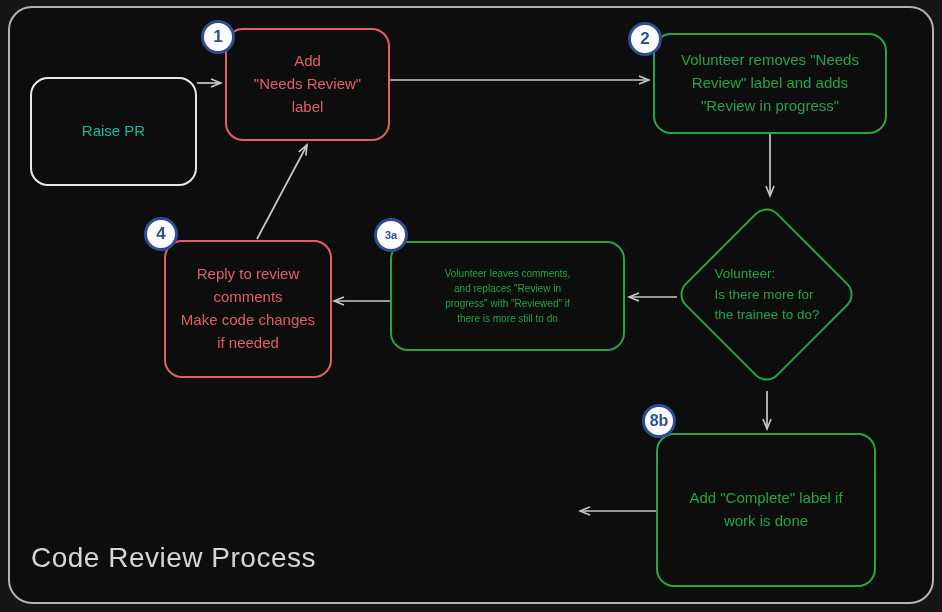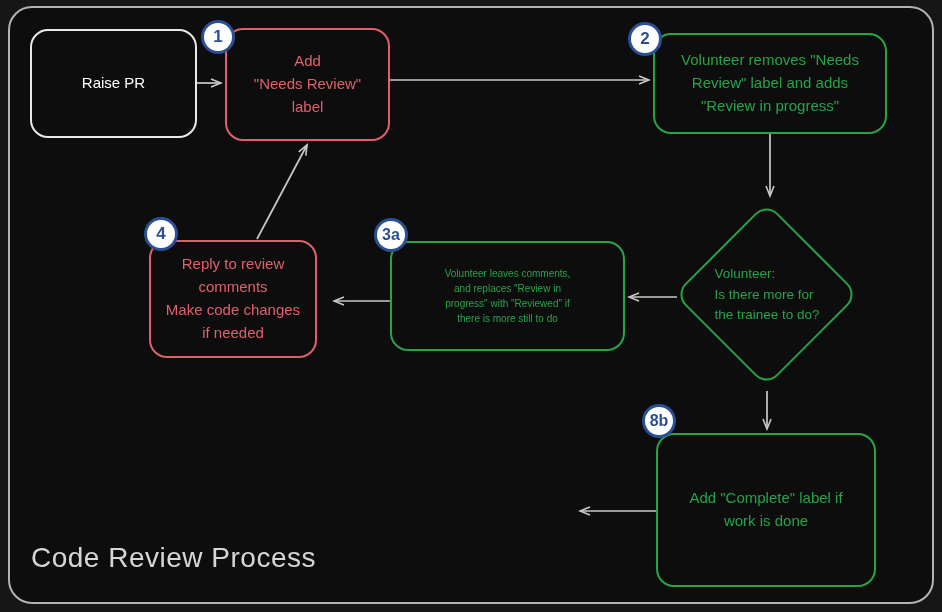--- a/index.html
+++ b/index.html
@@ -18,21 +18,21 @@
   }
   .node{
     position:absolute;
     display:flex;align-items:center;justify-content:center;
     border-radius:18px;
     text-align:center;
     font-size:15px;line-height:1.52;
     white-space:pre-line;
     box-sizing:border-box;
   }
-  .node.white{border:2px solid var(--white-node,#e8e8e8);color:#ffffff;}
+  .node.white{border:2px solid var(--white-node,#e8e8e8);color:#14b8a6;margin-top:48px;}
   .node.red{border:2px solid var(--red,#e0606a);color:var(--red,#e0606a);}
   .node.green{border:2px solid var(--green,#27a348);color:var(--green,#27a348);}
   .diamond-shape{
     position:absolute;left:701px;top:229px;width:131px;height:131px;
     border:2px solid var(--green,#27a348);
     border-radius:16px;
     transform:rotate(45deg);
     box-sizing:border-box;
   }
   .diamond-label{
@@ -102,40 +102,40 @@
 Is there more for
 the trainee to do?</div>
 
   <div class="node green" style="left:390px;top:241px;width:235px;height:110px;font-size:10px">
     <span>Volunteer leaves comments,
 and replaces "Review in
 progress" with "Reviewed" if
 there is more still to do</span>
   </div>
 
-  <div class="node red" style="left:149px;top:240px;width:168px;height:118px">
+  <div class="node red" style="left:164px;top:240px;width:168px;height:138px">
     <span>Reply to review
 comments
 Make code changes
 if needed</span>
   </div>
 
   <div class="node green" style="left:656px;top:433px;width:220px;height:154px">
     <span>Add "Complete" label if
 work is done</span>
   </div>
 
 
   <div class="badge" style="left:201px;top:20px">
     <span>1</span>
   </div>
   <div class="badge" style="left:628px;top:22px">
     <span>2</span>
   </div>
-  <div class="badge" style="left:374px;top:218px;font-size:16px">
+  <div class="badge" style="left:374px;top:218px;font-size:11px">
     <span>3a</span>
   </div>
   <div class="badge" style="left:144px;top:217px">
     <span>4</span>
   </div>
   <div class="badge" style="left:642px;top:404px;font-size:16px">
     <span>8b</span>
   </div>
 
   <div class="title">Code Review Process</div>

